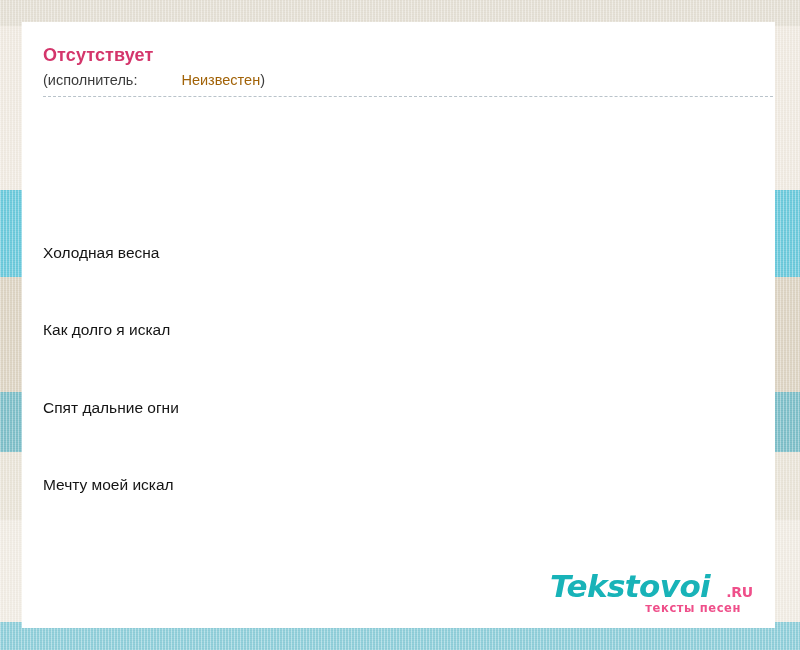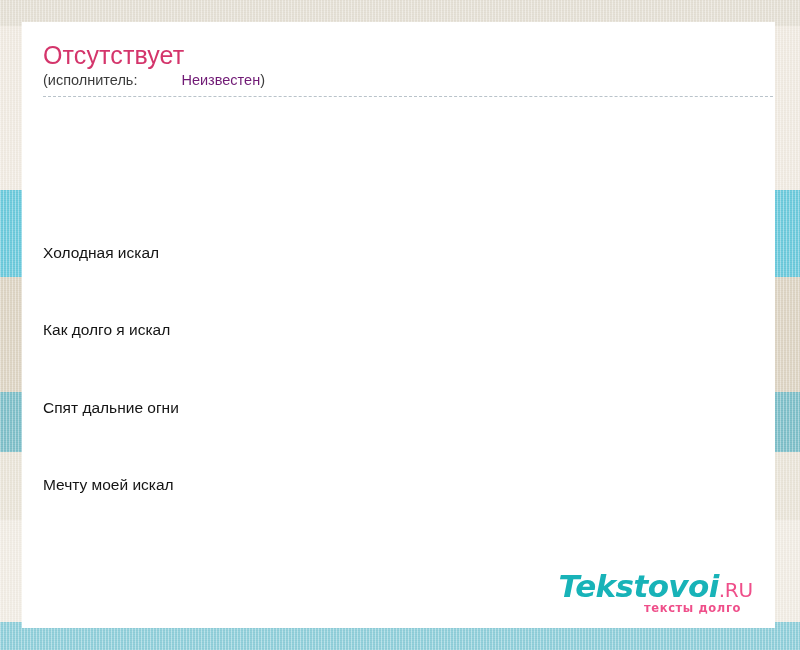--- a/index.html
+++ b/index.html
@@ -70,36 +70,36 @@
     width: 753px;
     height: 606px;
     background: #ffffff;
     box-sizing: border-box;
     padding: 20px 14px 0 21px;
     overflow: hidden;
   }
 
   .song-title {
     color: #d4356b;
-    font-size: 25px;
-    font-weight: normal;
+    font-size: 18px;
+    font-weight: bold;
     line-height: 26px;
     margin: 0 0 3px 0;
     letter-spacing: 0.1px;
   }
 
   .artist-line {
     font-size: 14.5px;
     color: #3b3b3b;
     line-height: 18px;
     margin: 0 0 7px 0;
     white-space: nowrap;
   }
   .artist-link {
-    color: #701a75;
+    color: #a16207;
     text-decoration: none;
     cursor: pointer;
     padding-left: 40px;
   }
 
   .divider {
     height: 0;
     border-top: 1px dashed #b9c3ca;
     width: 740px;
     margin: 0 0 14px 0;
@@ -129,24 +129,25 @@
     font-size: 31px;
     font-weight: bold;
     color: #18b3b8;
     letter-spacing: -0.6px;
     display: inline-block;
     font-style: italic;
     margin-left: 48px;
   }
   .logo-tld {
     font-family: "DejaVu Sans", sans-serif;
-    font-size: 20px;
-    font-weight: normal;
+    font-size: 14px;
+    font-weight: bold;
     color: #ef4f8a;
     letter-spacing: -0.2px;
+    margin-left: 16px;
   }
   .logo-tag {
     display: block;
     margin-top: 1px;
     margin-right: 12px;
     font-family: "DejaVu Sans", sans-serif;
     font-size: 11.5px;
     font-weight: bold;
     color: #ef4f8a;
     letter-spacing: 0.6px;
@@ -166,33 +167,33 @@
 
     <div class="artist-line">
       <span>(исполнитель: </span><a class="artist-link" href="#">Неизвестен</a><span>)</span>
     </div>
 
     <div class="divider"></div>
 
     <div class="lyrics">
 
       <div class="stanza">
-        <span class="lyric-line">Холодная искал</span>
+        <span class="lyric-line">Холодная весна</span>
         <span class="lyric-line">Как долго я искал</span>
         <span class="lyric-line">Спят дальние огни</span>
         <span class="lyric-line">Мечту моей искал</span>
       </div>
 
       
 
       
 
       
 
     </div>
 
     <div class="logo">
       <span class="logo-main">Tekstovoi</span><span class="logo-tld">.RU</span>
-      <span class="logo-tag">тексты долго</span>
+      <span class="logo-tag">тексты песен</span>
     </div>
 
   </div>
 </div>
 
 </body></html>

